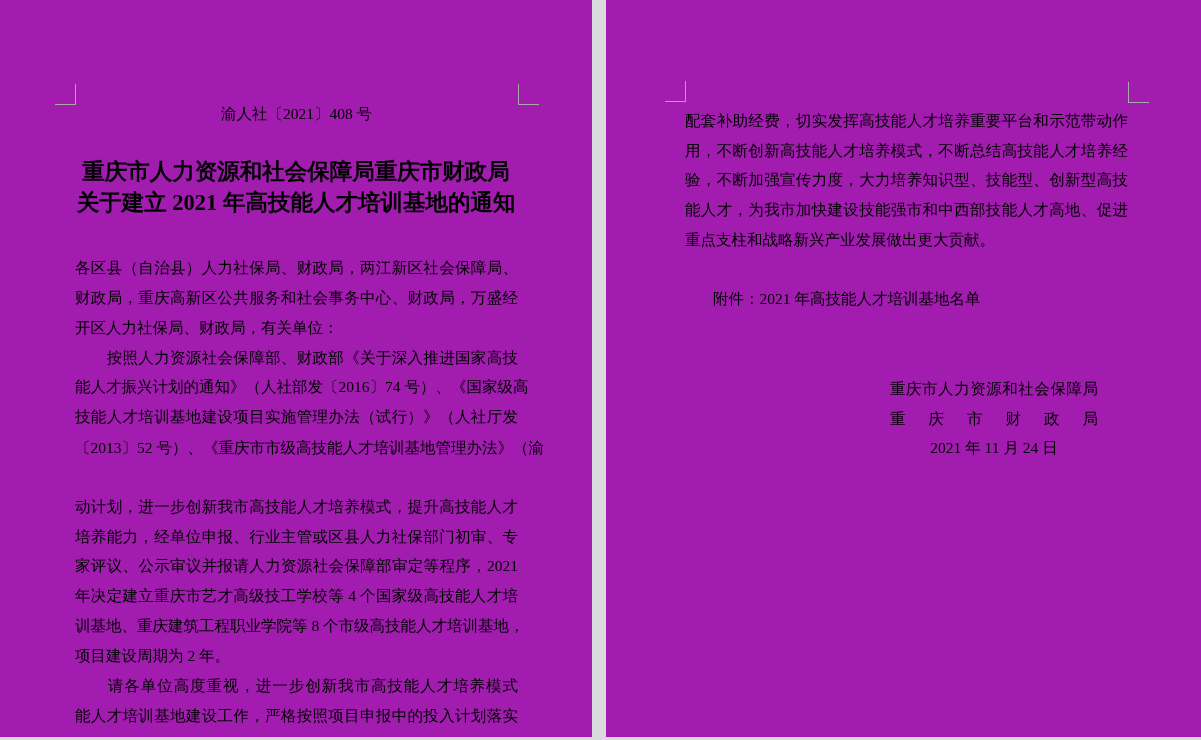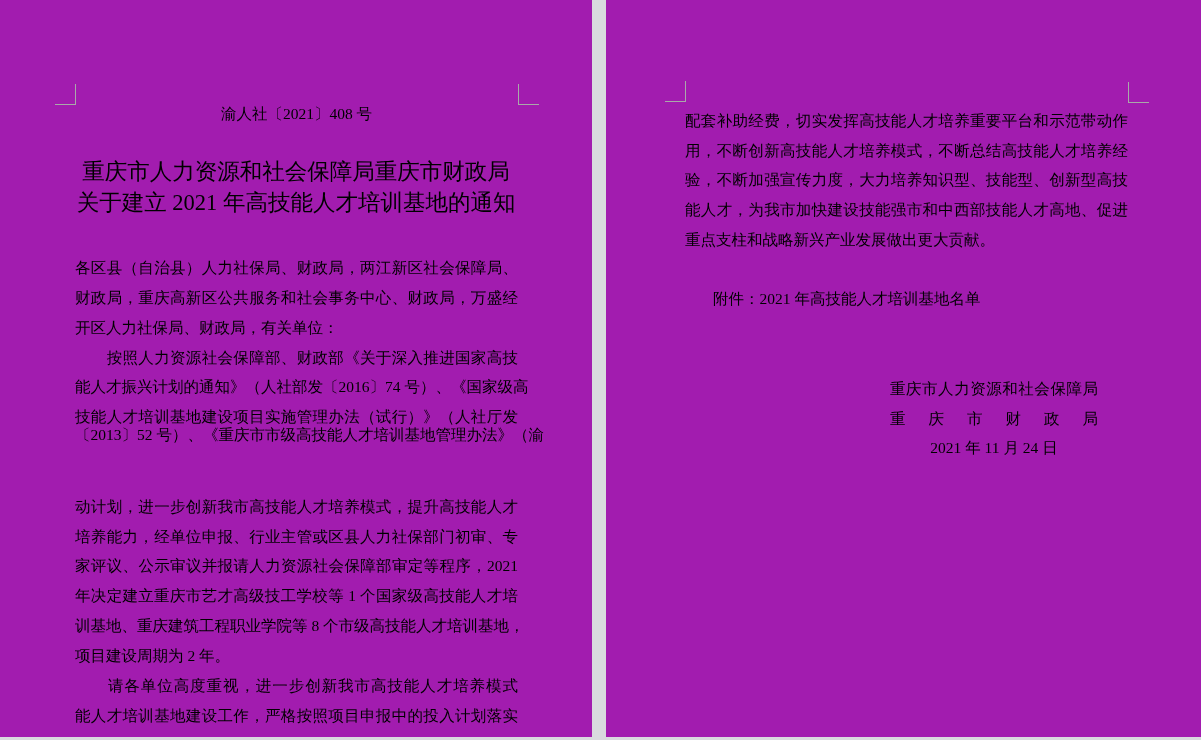--- a/index.html
+++ b/index.html
@@ -22,21 +22,21 @@
   .page.left  .mark.tr{left:518px;top:84px;}
   .page.right .mark.tl{left:59px;top:81px;}
   .page.right .mark.tr{left:522px;top:82px;}
 
   .docnum{
     position:absolute;left:75px;top:99px;width:443px;
     font-size:15.5px;line-height:29.8px;text-align:center;white-space:nowrap;
   }
   .title{
     position:absolute;left:0;width:592px;text-align:center;
-    font-size:22.5px;font-weight:400;line-height:31px;white-space:nowrap;
+    font-size:22.5px;font-weight:700;line-height:31px;white-space:nowrap;
   }
   .title.t1{top:156px;}
   .title.t2{top:187px;}
 
   .bl{
     position:absolute;width:443px;
     font-size:15.5px;line-height:29.8px;
     text-align:justify;text-align-last:justify;text-justify:inter-character;
     white-space:nowrap;
   }
@@ -73,25 +73,25 @@
     <div class="docnum">渝人社〔2021〕408 号</div>
     <div class="title t1">重庆市人力资源和社会保障局重庆市财政局</div>
     <div class="title t2">关于建立 2021 年高技能人才培训基地的通知</div>
 
     <div class="bl" style="top:253px">各区县（自治县）人力社保局、财政局，两江新区社会保障局、</div>
     <div class="bl" style="top:283px">财政局，重庆高新区公共服务和社会事务中心、财政局，万盛经</div>
     <div class="bl end" style="top:313px">开区人力社保局、财政局，有关单位：</div>
     <div class="bl" style="top:343px">　　按照人力资源社会保障部、财政部《关于深入推进国家高技</div>
     <div class="bl" style="top:372px">能人才振兴计划的通知》（人社部发〔2016〕74 号）、《国家级高</div>
     <div class="bl" style="top:402px">技能人才培训基地建设项目实施管理办法（试行）》（人社厅发</div>
-    <div class="bl" style="top:420px">〔2013〕52 号）、《重庆市市级高技能人才培训基地管理办法》（渝</div>
+    <div class="bl" style="top:433px">〔2013〕52 号）、《重庆市市级高技能人才培训基地管理办法》（渝</div>
     <div class="bl" style="top:522px">培养能力，经单位申报、行业主管或区县人力社保部门初审、专</div>
     <div class="bl" style="top:492px">动计划，进一步创新我市高技能人才培养模式，提升高技能人才</div>
     <div class="bl" style="top:551px">家评议、公示审议并报请人力资源社会保障部审定等程序，2021</div>
-    <div class="bl" style="top:581px">年决定建立重庆市艺才高级技工学校等 1 个国家级高技能人才培</div>
+    <div class="bl" style="top:581px">年决定建立重庆市艺才高级技工学校等 4 个国家级高技能人才培</div>
     <div class="bl" style="top:611px">训基地、重庆建筑工程职业学院等 8 个市级高技能人才培训基地，</div>
     <div class="bl end" style="top:641px">项目建设周期为 2 年。</div>
     <div class="bl" style="top:671px">　　请各单位高度重视，进一步创新我市高技能人才培养模式</div>
     <div class="bl" style="top:701px">能人才培训基地建设工作，严格按照项目申报中的投入计划落实</div>
   </div>
 
   <div class="gap"></div>
 
   <div class="page right">
     <div class="mark tl cor-right"></div>

